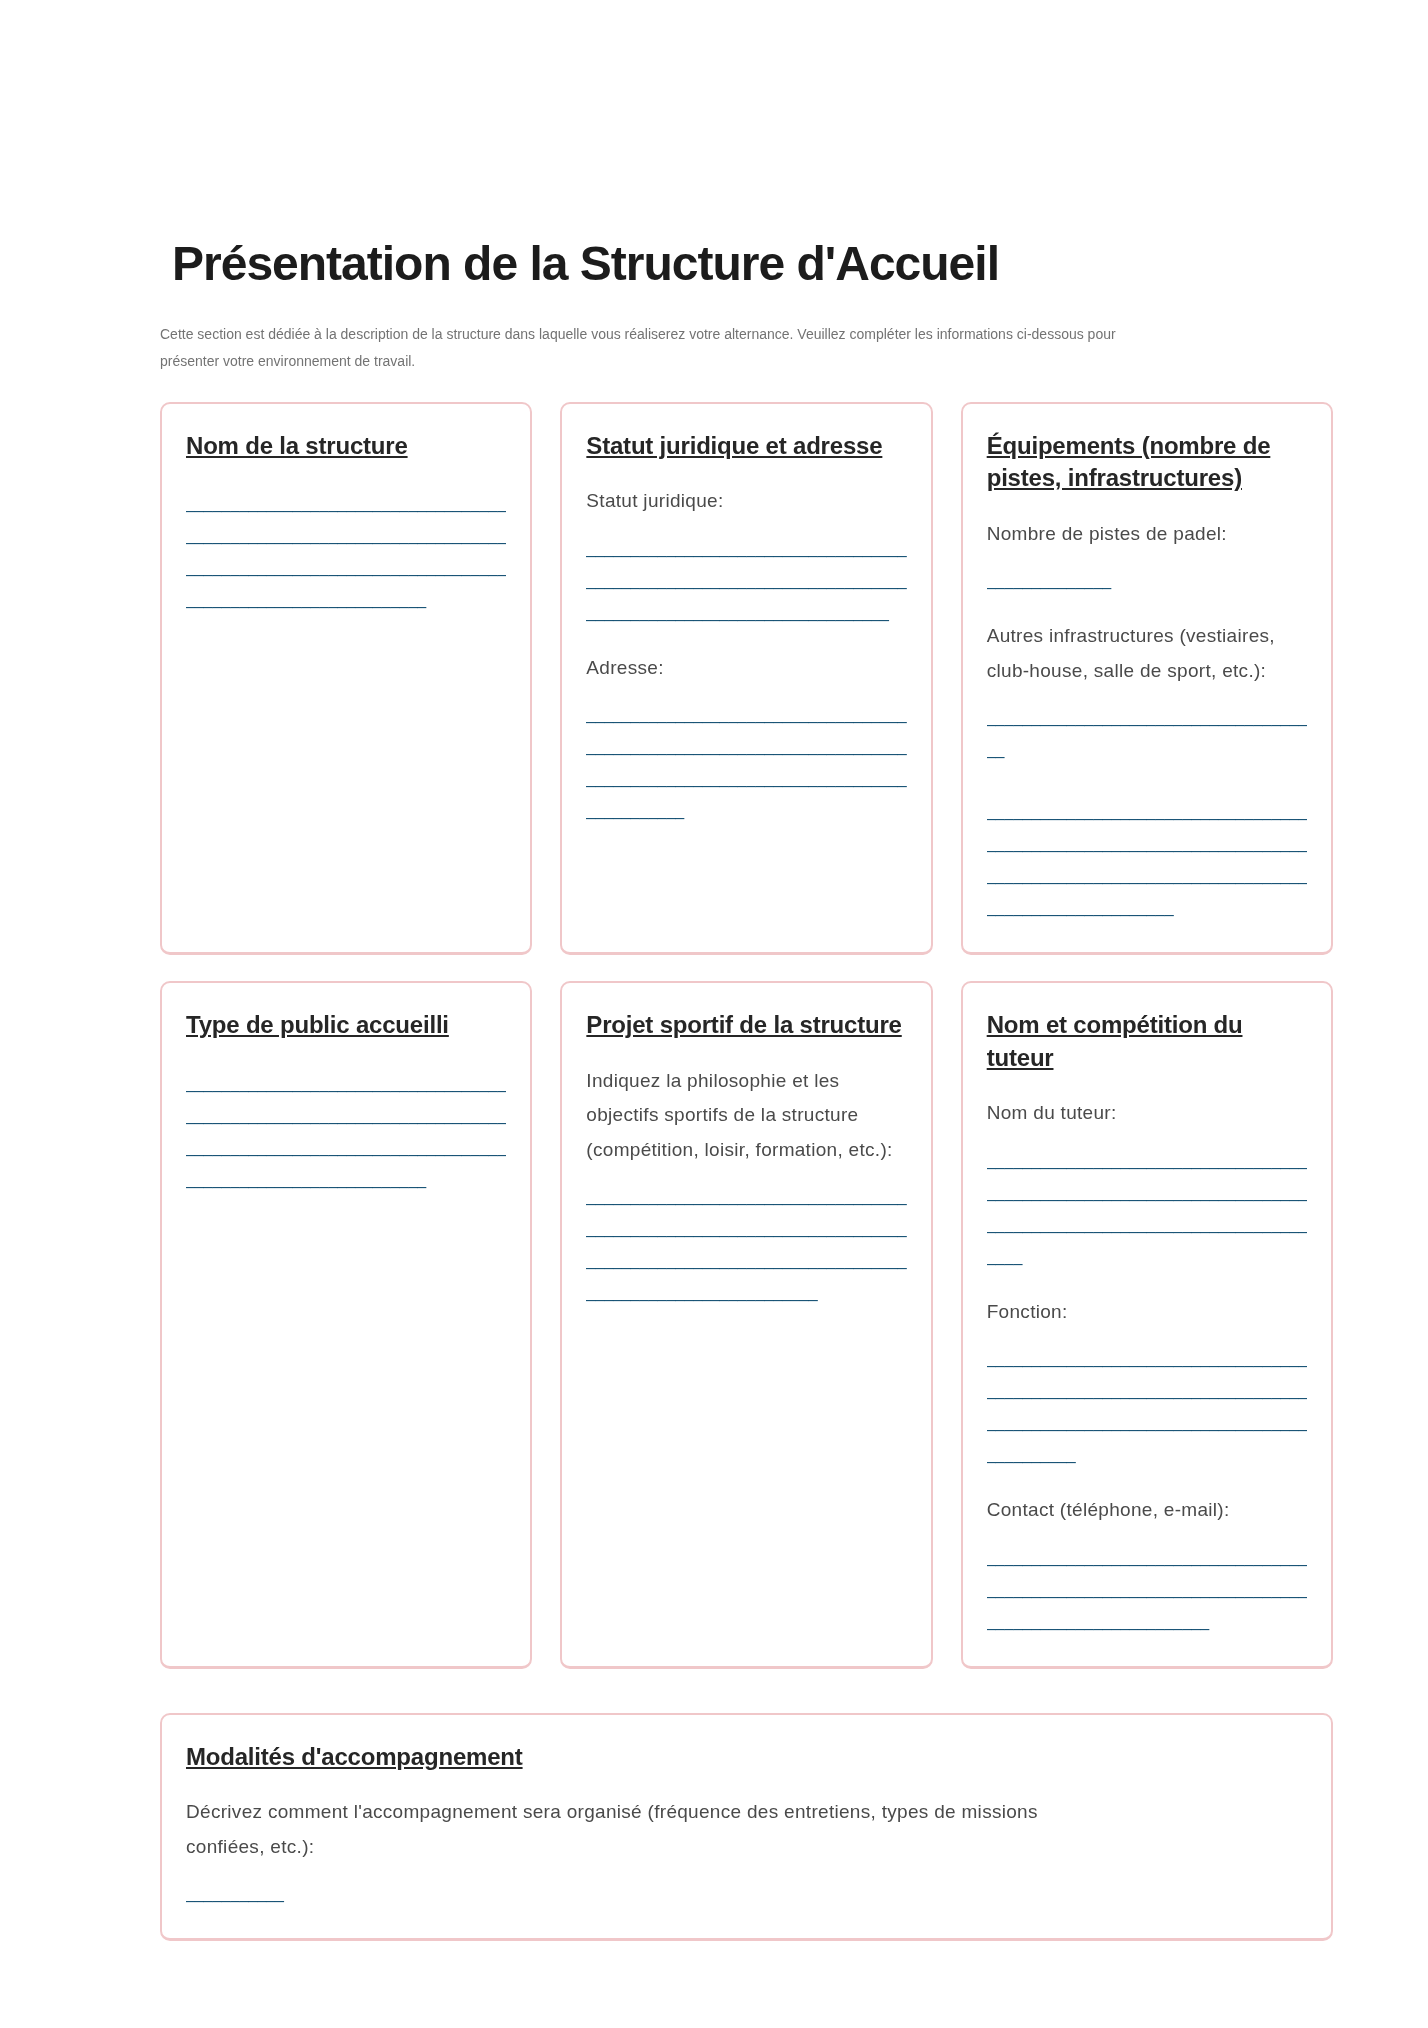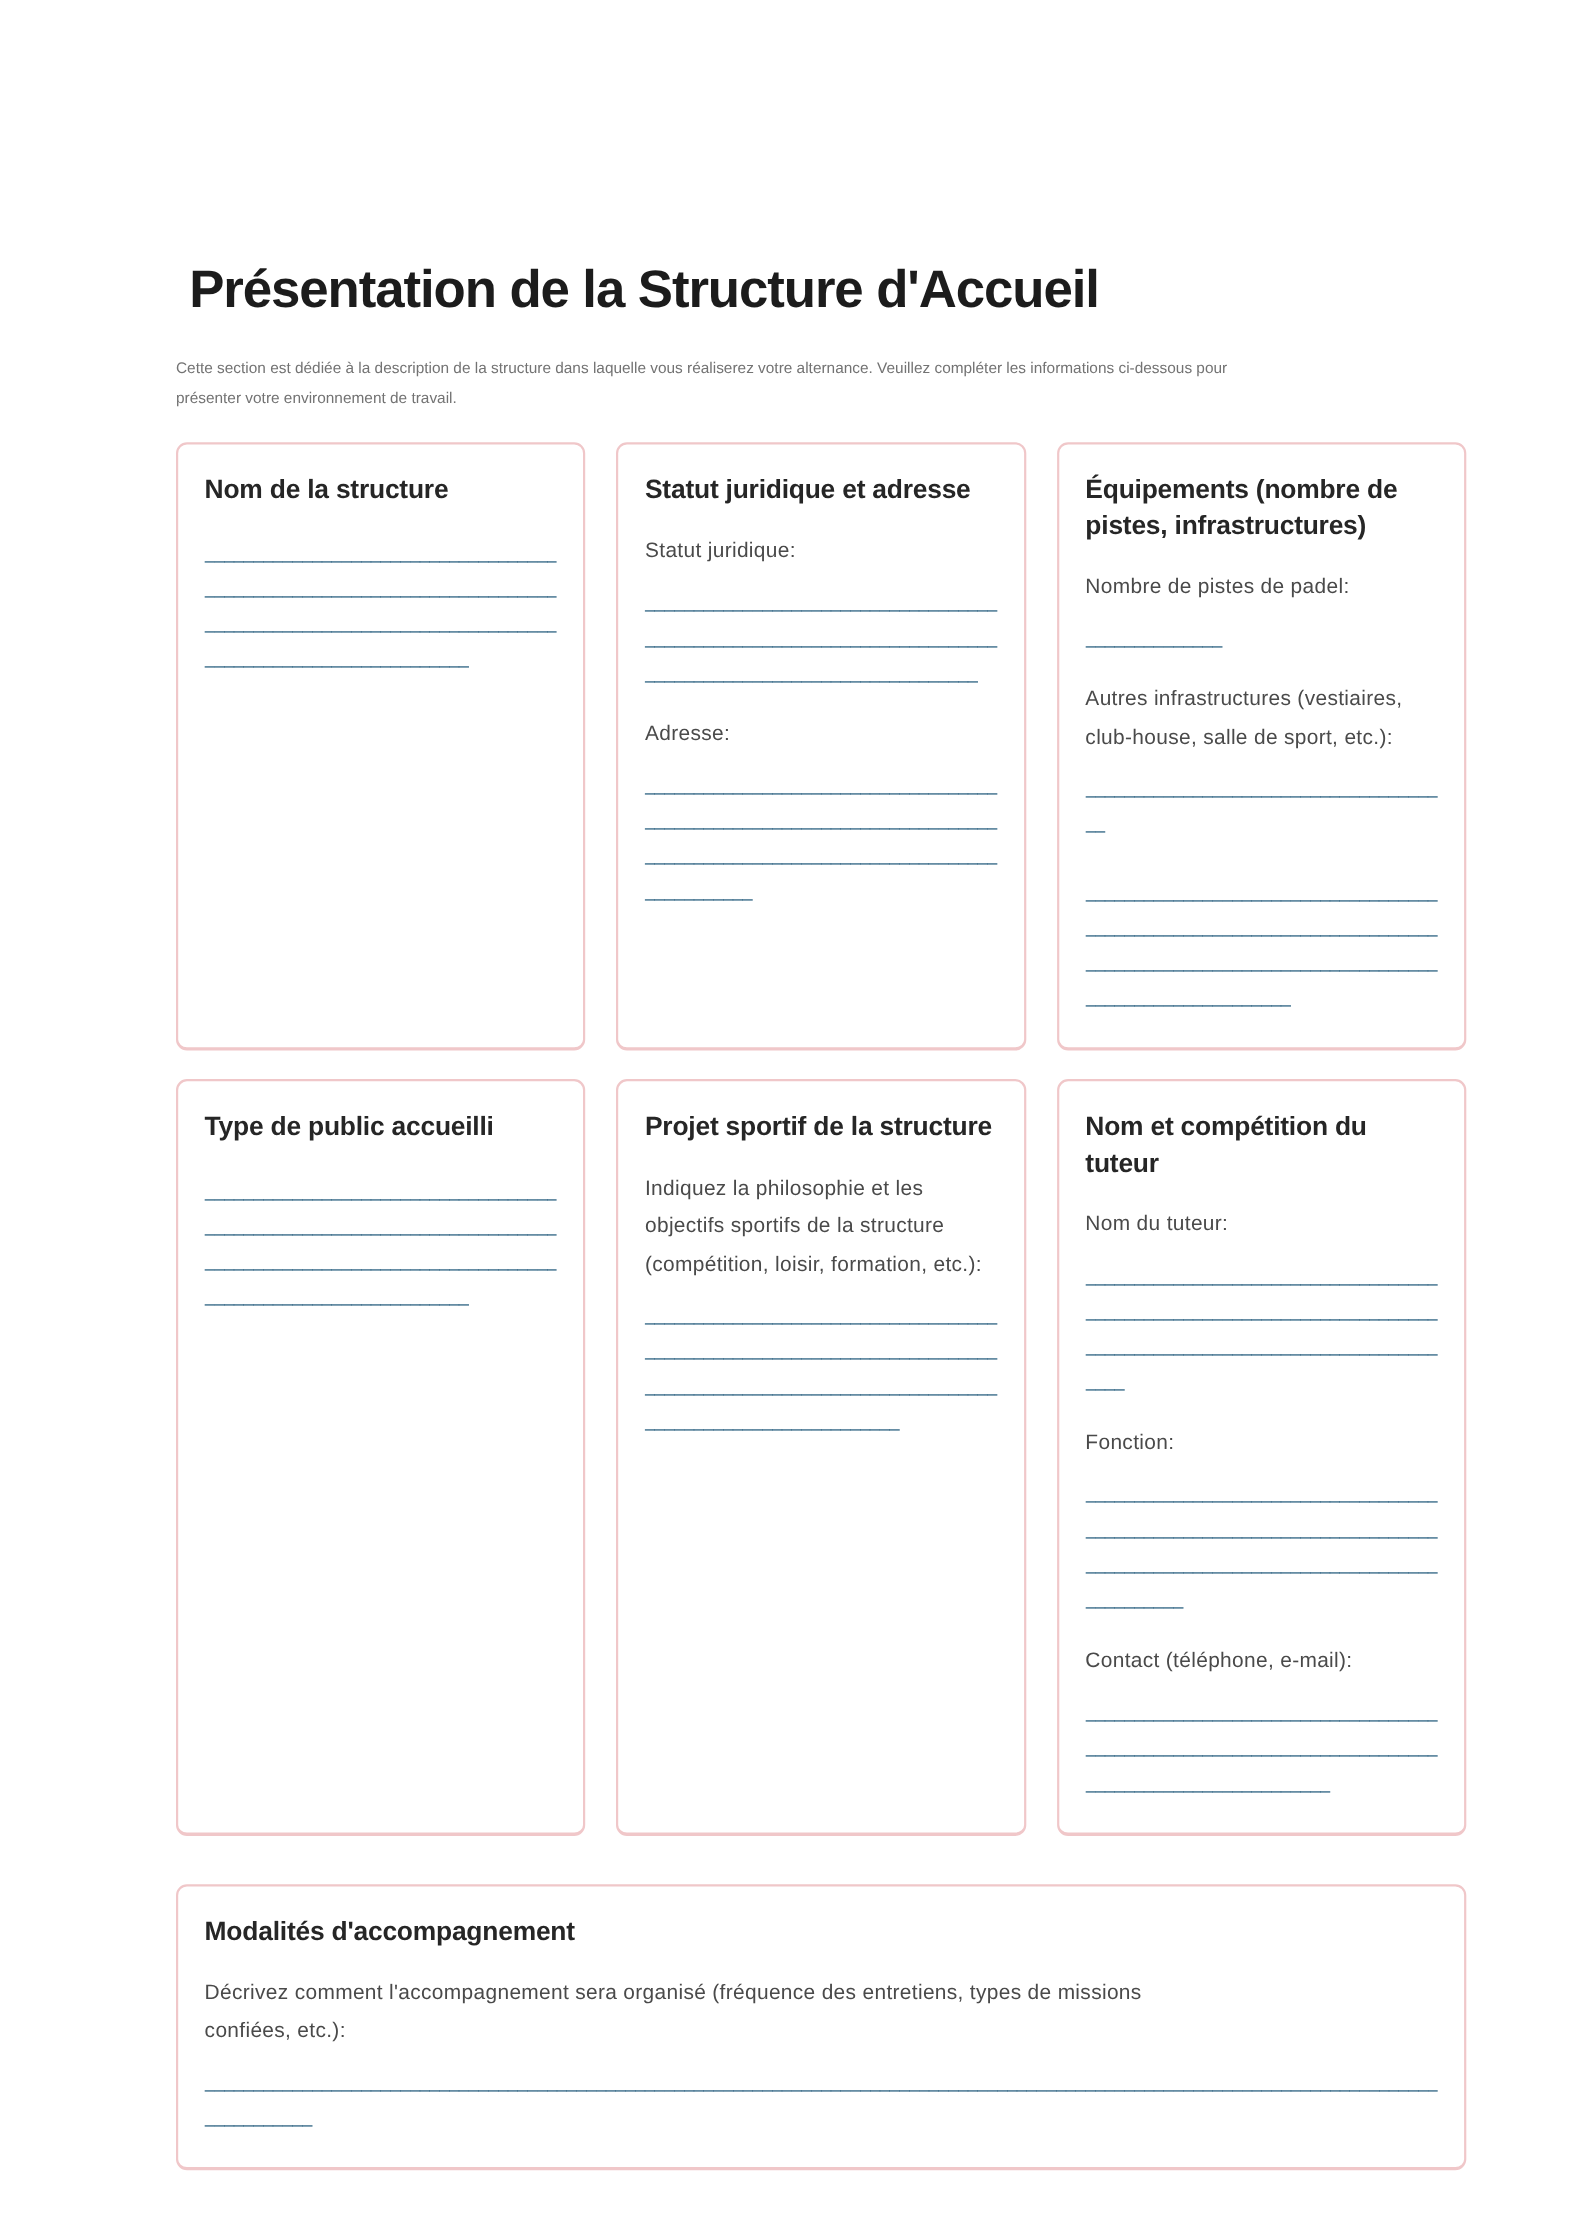--- a/index.html
+++ b/index.html
@@ -53,20 +53,21 @@
     grid-column: 1 / -1;
     margin-top: 18px;
   }
   .card-title {
     margin: 0 0 10px 0;
     font-size: 24px;
     font-weight: 700;
     color: #262626;
     letter-spacing: -0.2px;
     line-height: 1.35;
+    text-decoration: underline;
   }
   .field-label {
     margin: 22px 0 4px 0;
     font-size: 19px;
     letter-spacing: 0.3px;
     line-height: 1.82;
     color: #4a4a4a;
   }
   .wide .field-label {
     max-width: 860px;
@@ -180,18 +181,17 @@
         <div class="lines-block">
           <div class="blank-line">____________________________________</div>
           <div class="blank-line">____________________________________</div>
           <div class="blank-line">_________________________</div>
         </div>
       </section>
       <section class="card wide">
         <h2 class="card-title">Modalités d'accompagnement</h2>
         <p class="field-label">Décrivez comment l'accompagnement sera organisé (fréquence des entretiens, types de missions confiées, etc.):</p>
         <div class="lines-block">
-          <div class="blank-line">______________________________________________________________________________________________________________________________</div>
           <div class="blank-line">___________</div>
         </div>
       </section>
     </div>
 </div>
 
 </body></html>

